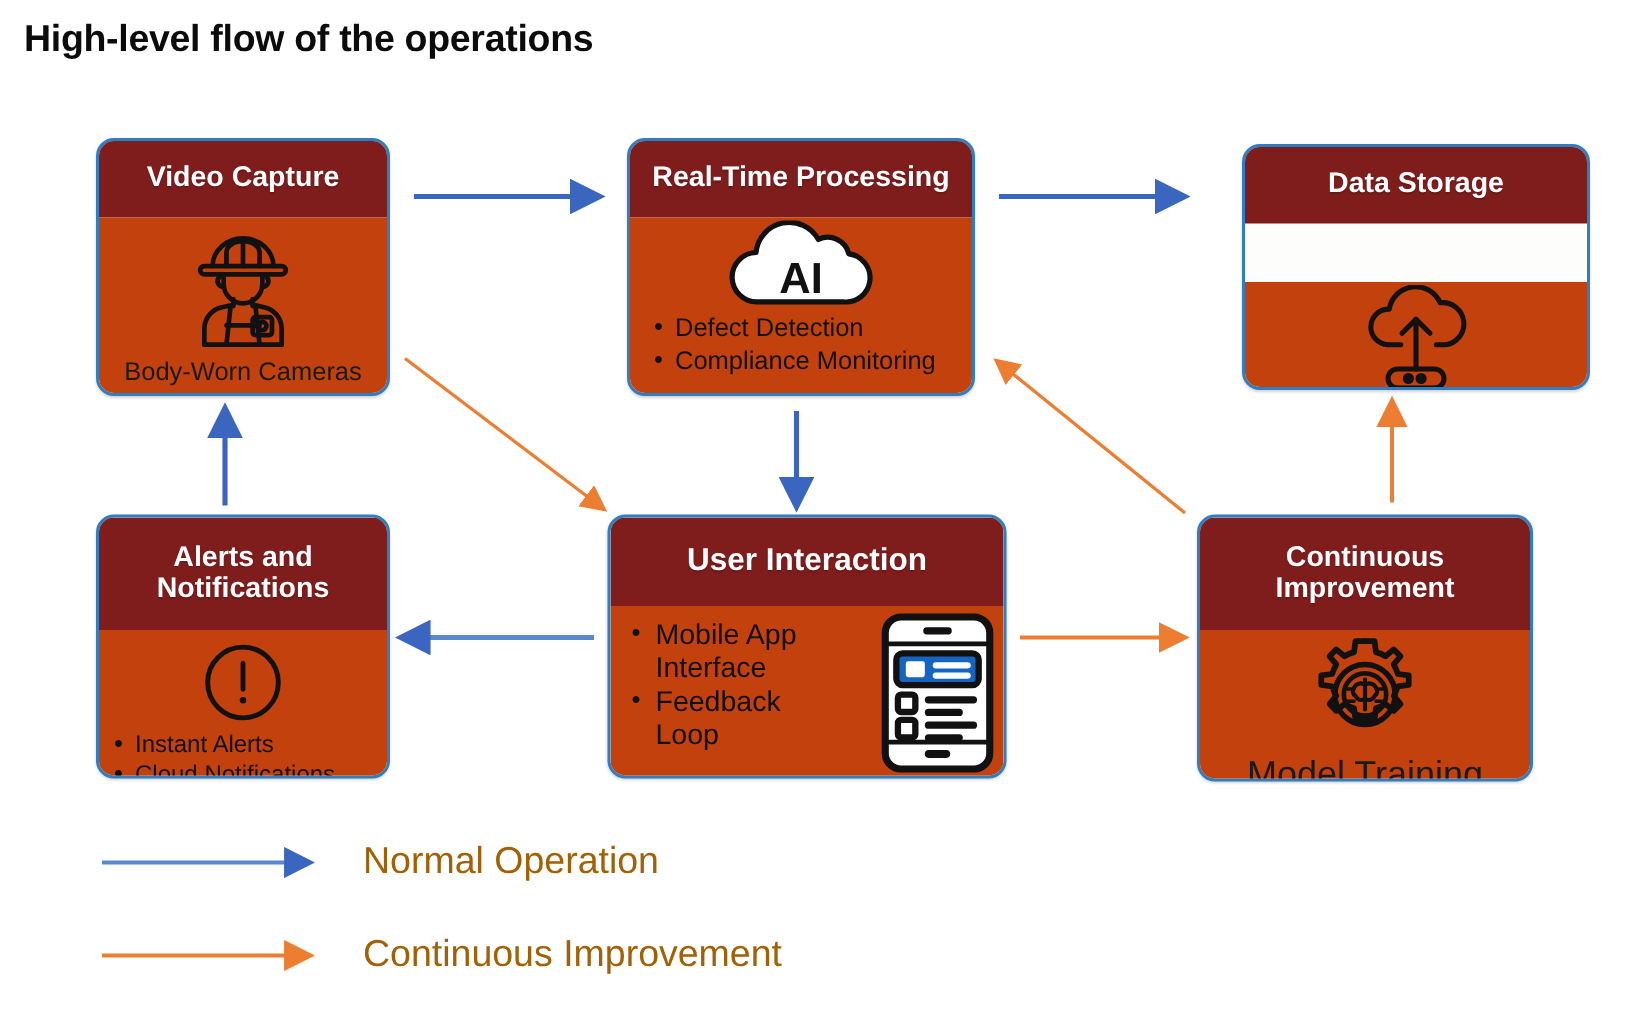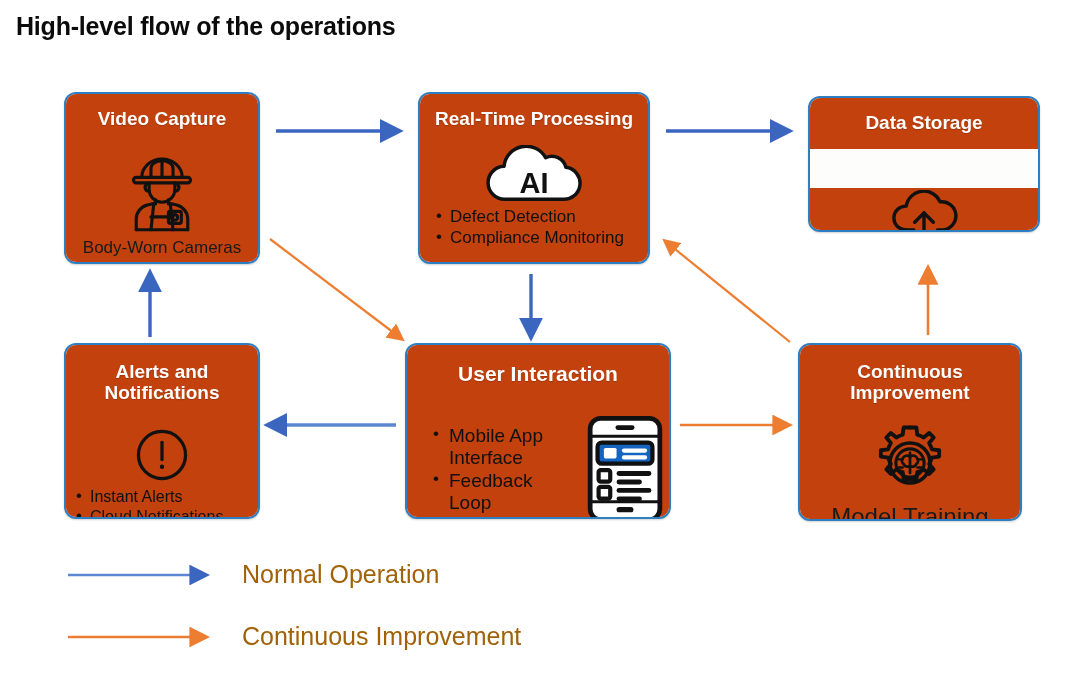--- a/index.html
+++ b/index.html
@@ -25,21 +25,21 @@
     position:absolute;
     box-sizing:border-box;
     border:2.5px solid #2e7fc1;
     border-radius:12px;
     background:#fdfdfb;
     overflow:hidden;
     box-shadow:0 1px 2px rgba(0,0,0,0.18);
     display:flex;flex-direction:column;
   }
   .node .hdr{
-    background:#c2410c;
+    background:#7f1d1d;
     color:#ffffff;
     font-weight:bold;
     text-align:center;
     line-height:1.12;
     display:flex;align-items:center;justify-content:center;
     flex:0 0 auto;
     padding:5px 4px 6px 4px;
     text-shadow:0 1px 1px rgba(0,0,0,0.18);
   }
   .node .body{
@@ -50,40 +50,40 @@
     align-items:center;
     justify-content:center;
     padding:2px 6px 4px 6px;
     background:#c2410c;
   }
   .cap{
     font-size:17px;color:#1a1a1a;text-align:center;line-height:1.1;
     white-space:nowrap;
   }
   .bullets{
-    list-style:none;margin:16px;padding:0;
+    list-style:none;margin:4px;padding:0;
     font-size:17px;color:#111;line-height:1.2;
     text-align:left;
     align-self:flex-start;
   }
   .bullets li{
     position:relative;padding-left:16px;margin:1px 0;
     white-space:nowrap;
   }
   .bullets li:before{
     content:"\2022";position:absolute;left:2px;top:-1px;font-size:17px;
   }
   .bullets.wrap li{white-space:normal;}
 
   
   #node-video-capture      {left:64px; top:92px;  width:196px; height:172px;}
   #node-video-capture .hdr {height:40px;font-size:19px;}
   #node-realtime           {left:418px;top:92px;  width:232px; height:172px;}
   #node-realtime .hdr      {height:40px;font-size:19px;}
-  #node-data-storage       {left:808px;top:96px;  width:232px; height:136px;gap:39px;}
+  #node-data-storage       {left:828px;top:96px;  width:232px; height:164px;gap:39px;}
   #node-data-storage .hdr  {height:40px;font-size:19px;}
   #node-alerts             {left:64px; top:343px; width:196px; height:176px;}
   #node-alerts .hdr        {height:64px;font-size:19px;}
   #node-user-interaction   {left:405px;top:343px; width:266px; height:176px;}
   #node-user-interaction .hdr{height:48px;font-size:21px;}
   #node-continuous         {left:798px;top:343px; width:224px; height:178px;}
   #node-continuous .hdr    {height:64px;font-size:19px;}
 
   
   .icon-wrap{display:flex;align-items:center;justify-content:center;}

